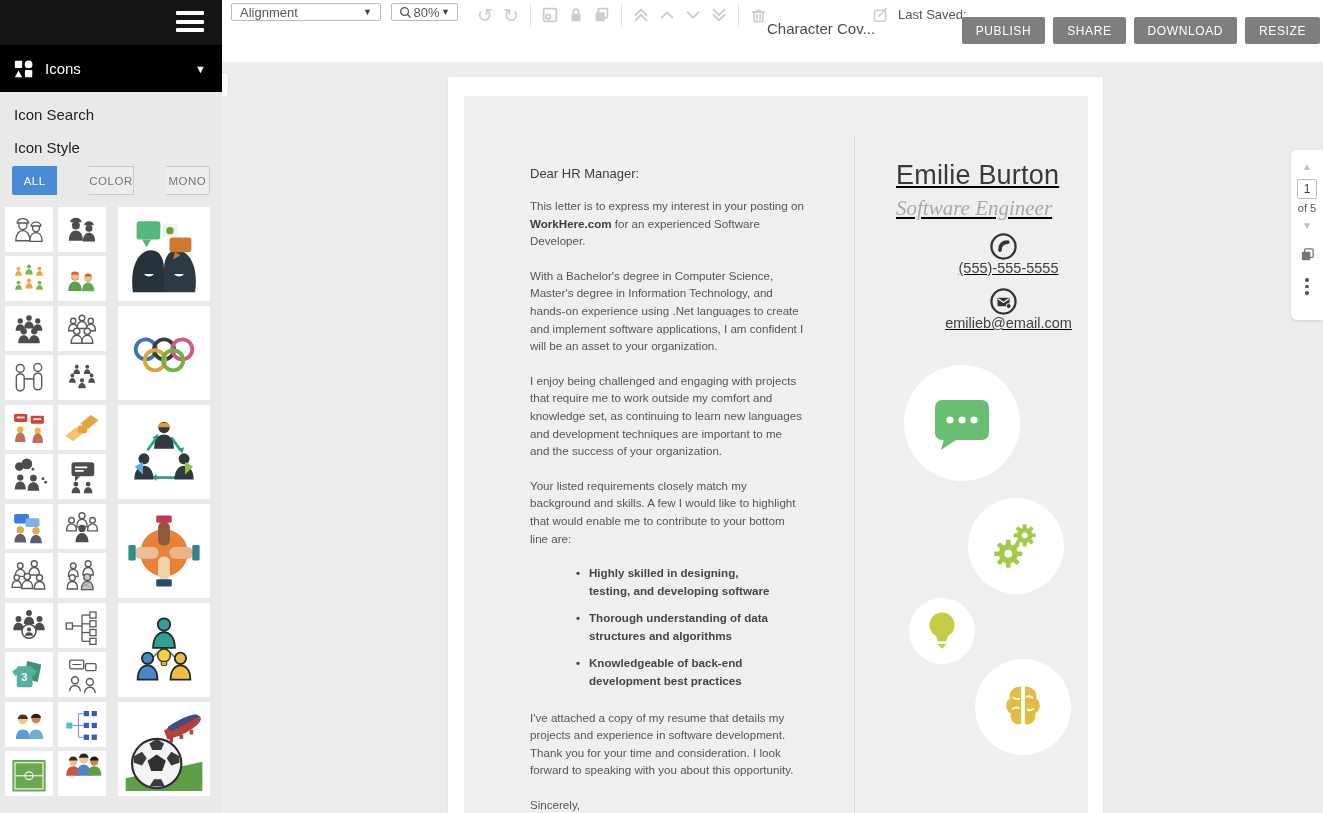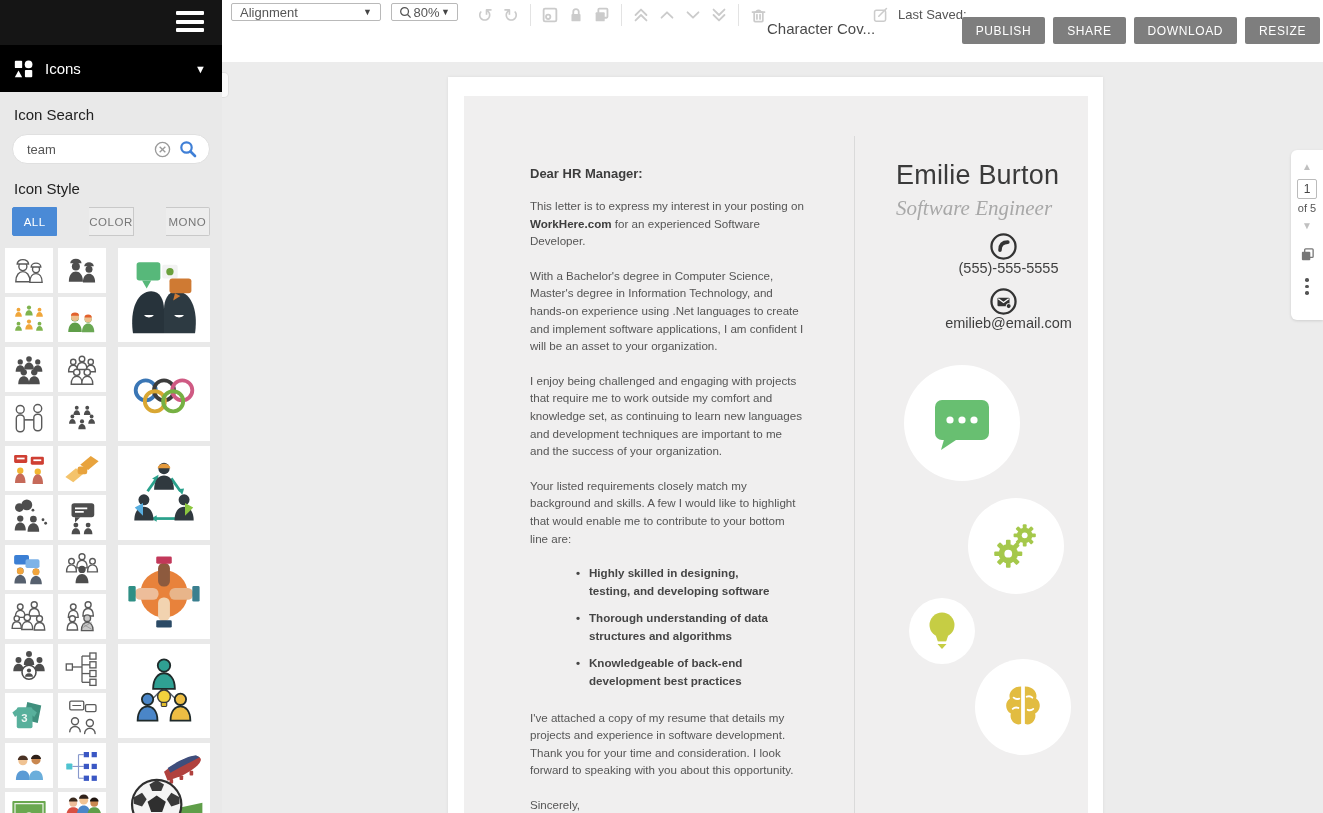--- a/index.html
+++ b/index.html
@@ -55,30 +55,30 @@
   
   .canvas { position:absolute; left:222px; top:62px; width:1101px; height:751px; background:#ececec; }
   .collapse-tab { position:absolute; left:0; top:10px; width:7px; height:26px; background:#fafafa;
     border:1px solid #e0e0e0; border-left:none; border-radius:0 5px 5px 0; }
   .page { position:absolute; left:226px; top:15px; width:655px; height:745px; background:#fff;
     box-shadow:0 0 3px rgba(0,0,0,.08); overflow:hidden; }
   .page-inner { position:absolute; left:16px; top:19px; right:15px; bottom:-10px; background:#f0efef; }
   .col-divider { position:absolute; left:390px; top:40px; bottom:0; width:1px; background:#dadada; }
 
   .letter-left { position:absolute; left:66px; top:70px; width:274px; color:#555; }
-  .salutation { font-size:13px; font-weight:bold; color:#3d3d3d; margin-bottom:16px; }
+  .salutation { font-size:13px; font-weight:normal; color:#3d3d3d; margin-bottom:16px; }
   .letter-left p { font-size:11.6px; line-height:17.6px; margin-bottom:17px; }
   .letter-left b { color:#3d3d3d; }
   .bullets { list-style:none; margin:2px 0 19px 46px; }
   .bullets li { position:relative; font-size:11.6px; line-height:17.6px; font-weight:bold; color:#454545;
     margin-bottom:10px; padding-left:13px; width:205px; }
   .bullets li::before { content:"•"; position:absolute; left:0; top:0; }
   .closing { margin-bottom:4px !important; }
 
-  .letter-right { position:absolute; left:432px; top:64px; width:215px; }
+  .letter-right { position:absolute; left:432px; top:64px; width:215px;text-decoration:underline; }
   .person-name { font-size:27px; color:#3a3a3a; font-weight:500; letter-spacing:.2px; }
   .person-title { font-family:"Liberation Serif", serif; font-style:italic; font-size:21px; color:#a8a8a8; margin-top:5px; }
   .contact-row { display:flex; align-items:center; margin-top:12px;flex-direction:column; }
   .contact-row:first-of-type { margin-top:22px; }
   .contact-row .txt { font-size:14.5px; color:#3f3f3f; margin-left:10px; }
 
   .fcircle { position:absolute; background:#fff; border-radius:50%; display:flex; align-items:center; justify-content:center; }
   .c-speech { left:440px; top:269px; width:116px; height:116px; }
   .c-gears  { left:504px; top:402px; width:96px; height:96px; }
   .c-bulb   { left:445px; top:502px; width:66px; height:66px; }
@@ -201,36 +201,20 @@
       <rect x="2" y="3" width="8" height="8" rx="1"></rect>
         <circle cx="17" cy="7" r="4.2"></circle>
       <path d="M2 21 L10 21 L6 13.5 Z"></path>
         <rect x="13" y="13" width="8" height="8" rx="1"></rect>
     </svg>
     <span class="ph-label">Icons</span>
     <span class="ph-caret">▼</span>
   </div>
 
   <div class="search-label">Icon Search</div>
-  <div class="search-pill">
-    <input value="team" style="">
-    <span class="pill-ic">
-      <svg width="17" height="17" viewBox="0 0 18 18">
-          <circle cx="9" cy="9" r="7.5" fill="none" stroke="#9a9a9a" stroke-width="1.4"></circle>
-          <line x1="6" y1="6" x2="12" y2="12" stroke="#9a9a9a" stroke-width="1.4"></line>
-          <line x1="12" y1="6" x2="6" y2="12" stroke="#9a9a9a" stroke-width="1.4"></line>
-        </svg>
-    </span>
-    <span class="pill-ic">
-      <svg width="18" height="18" viewBox="0 0 18 18">
-          <circle cx="7.5" cy="7.5" r="5.2" fill="none" stroke="#3f7fd6" stroke-width="2.2"></circle>
-          <line x1="11.5" y1="11.5" x2="16" y2="16" stroke="#3f7fd6" stroke-width="2.6" stroke-linecap="round"></line>
-        </svg>
-    </span>
-  </div>
 
   <div class="style-label">Icon Style</div>
   <div class="style-tabs">
     <div class="style-tab active">ALL</div>
     <div class="style-tab">COLOR</div>
     <div class="style-tab">MONO</div>
   </div>
 
   <div class="icon-grid" id="icon-grid">
       <div class="icon-block">

